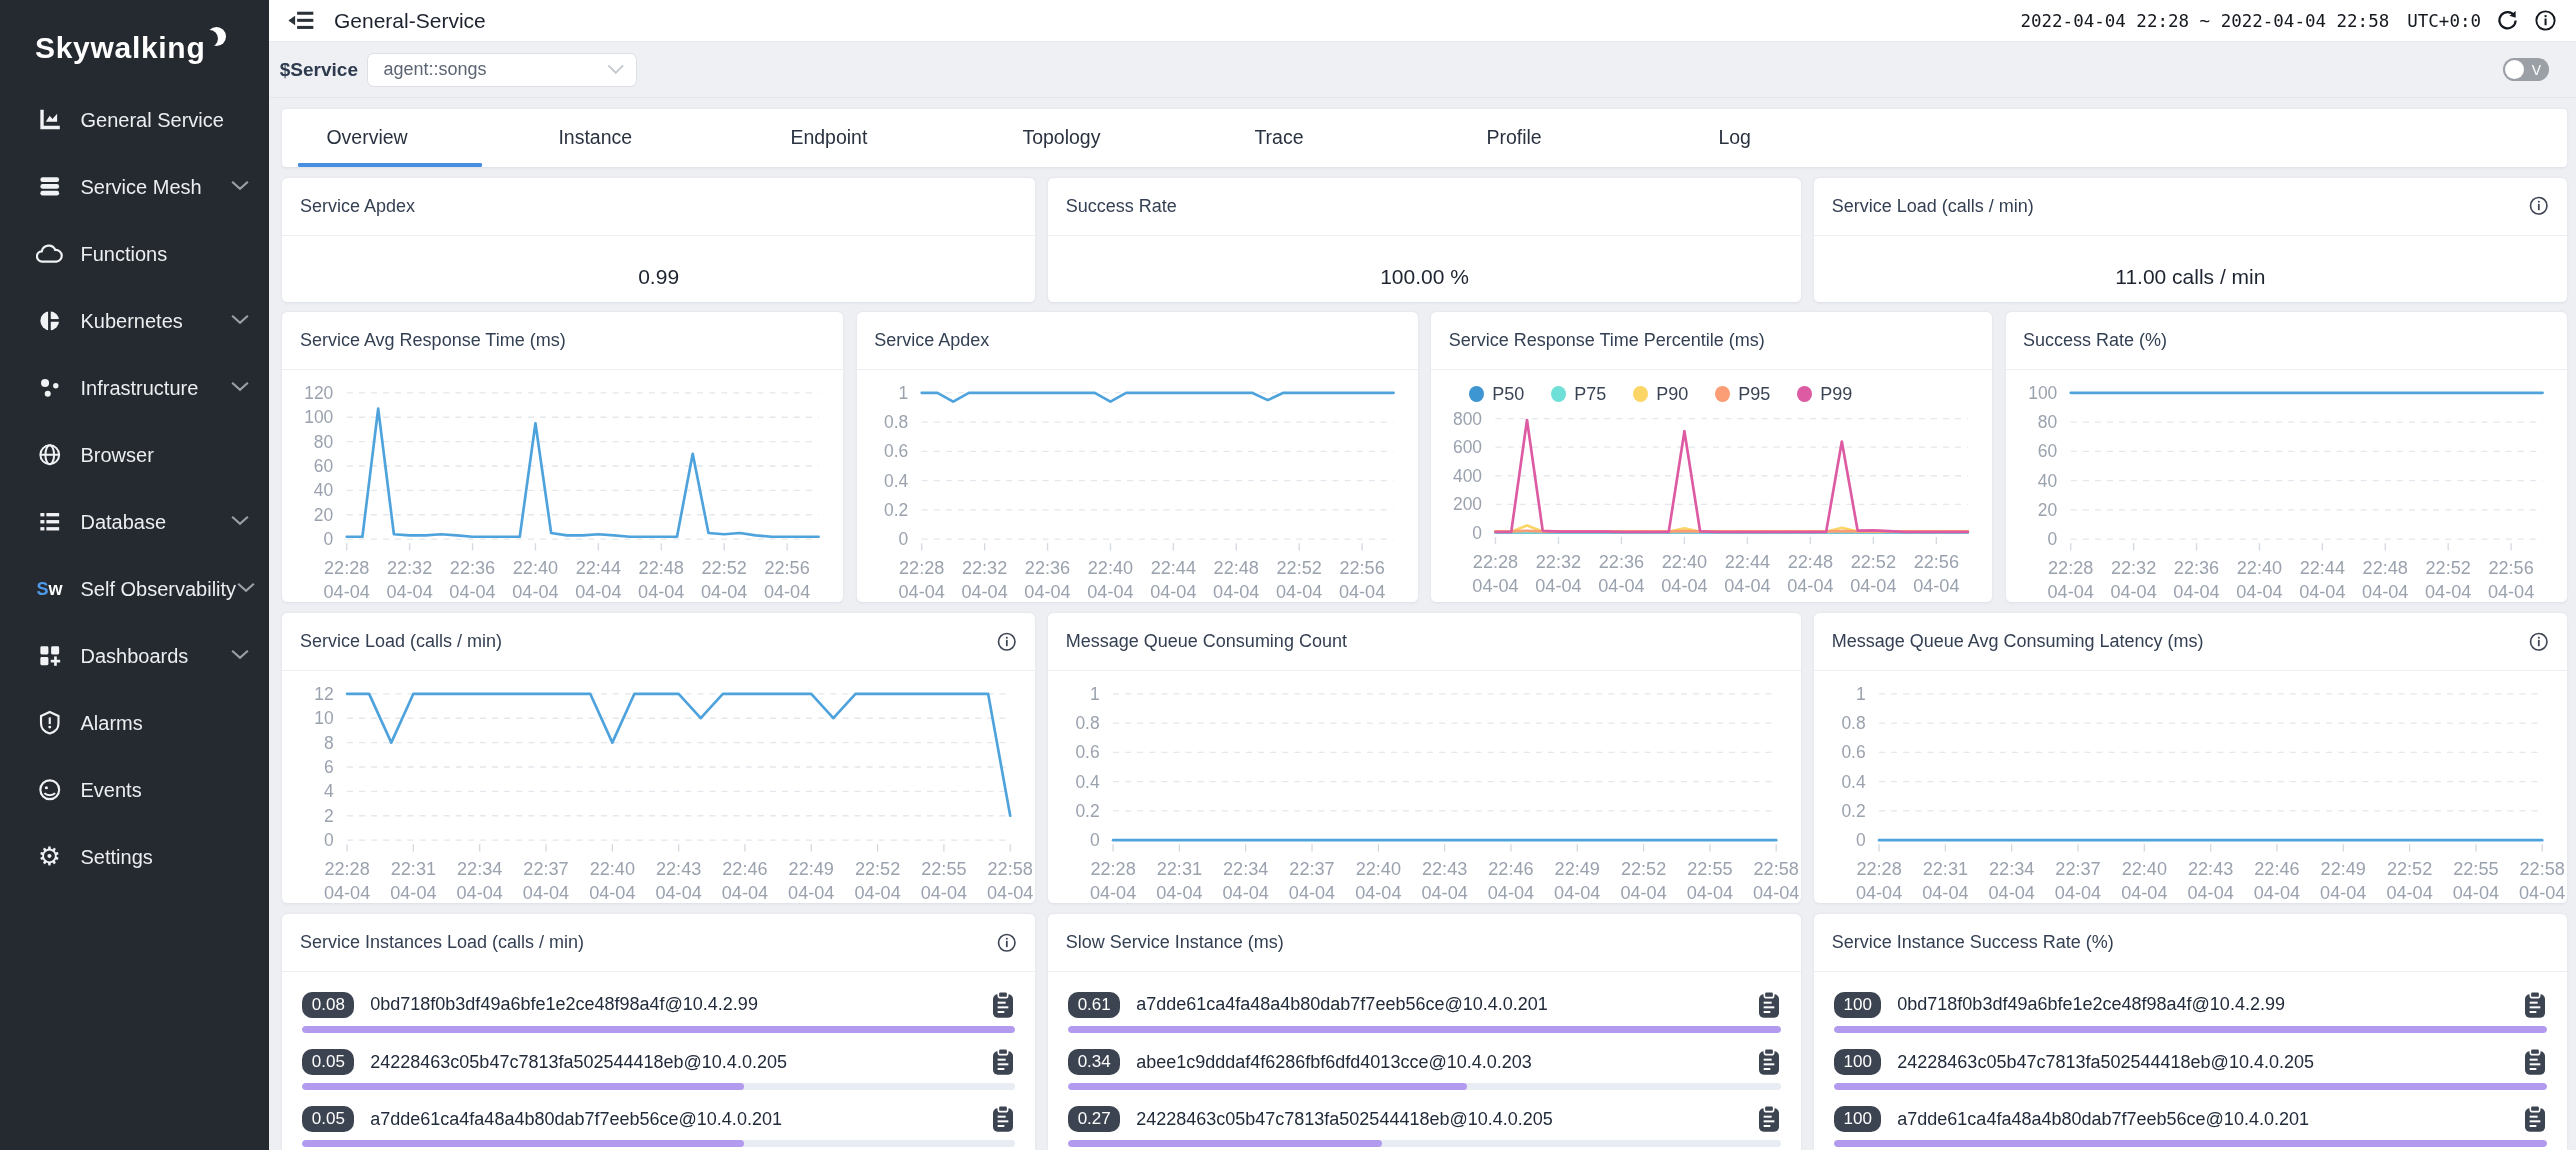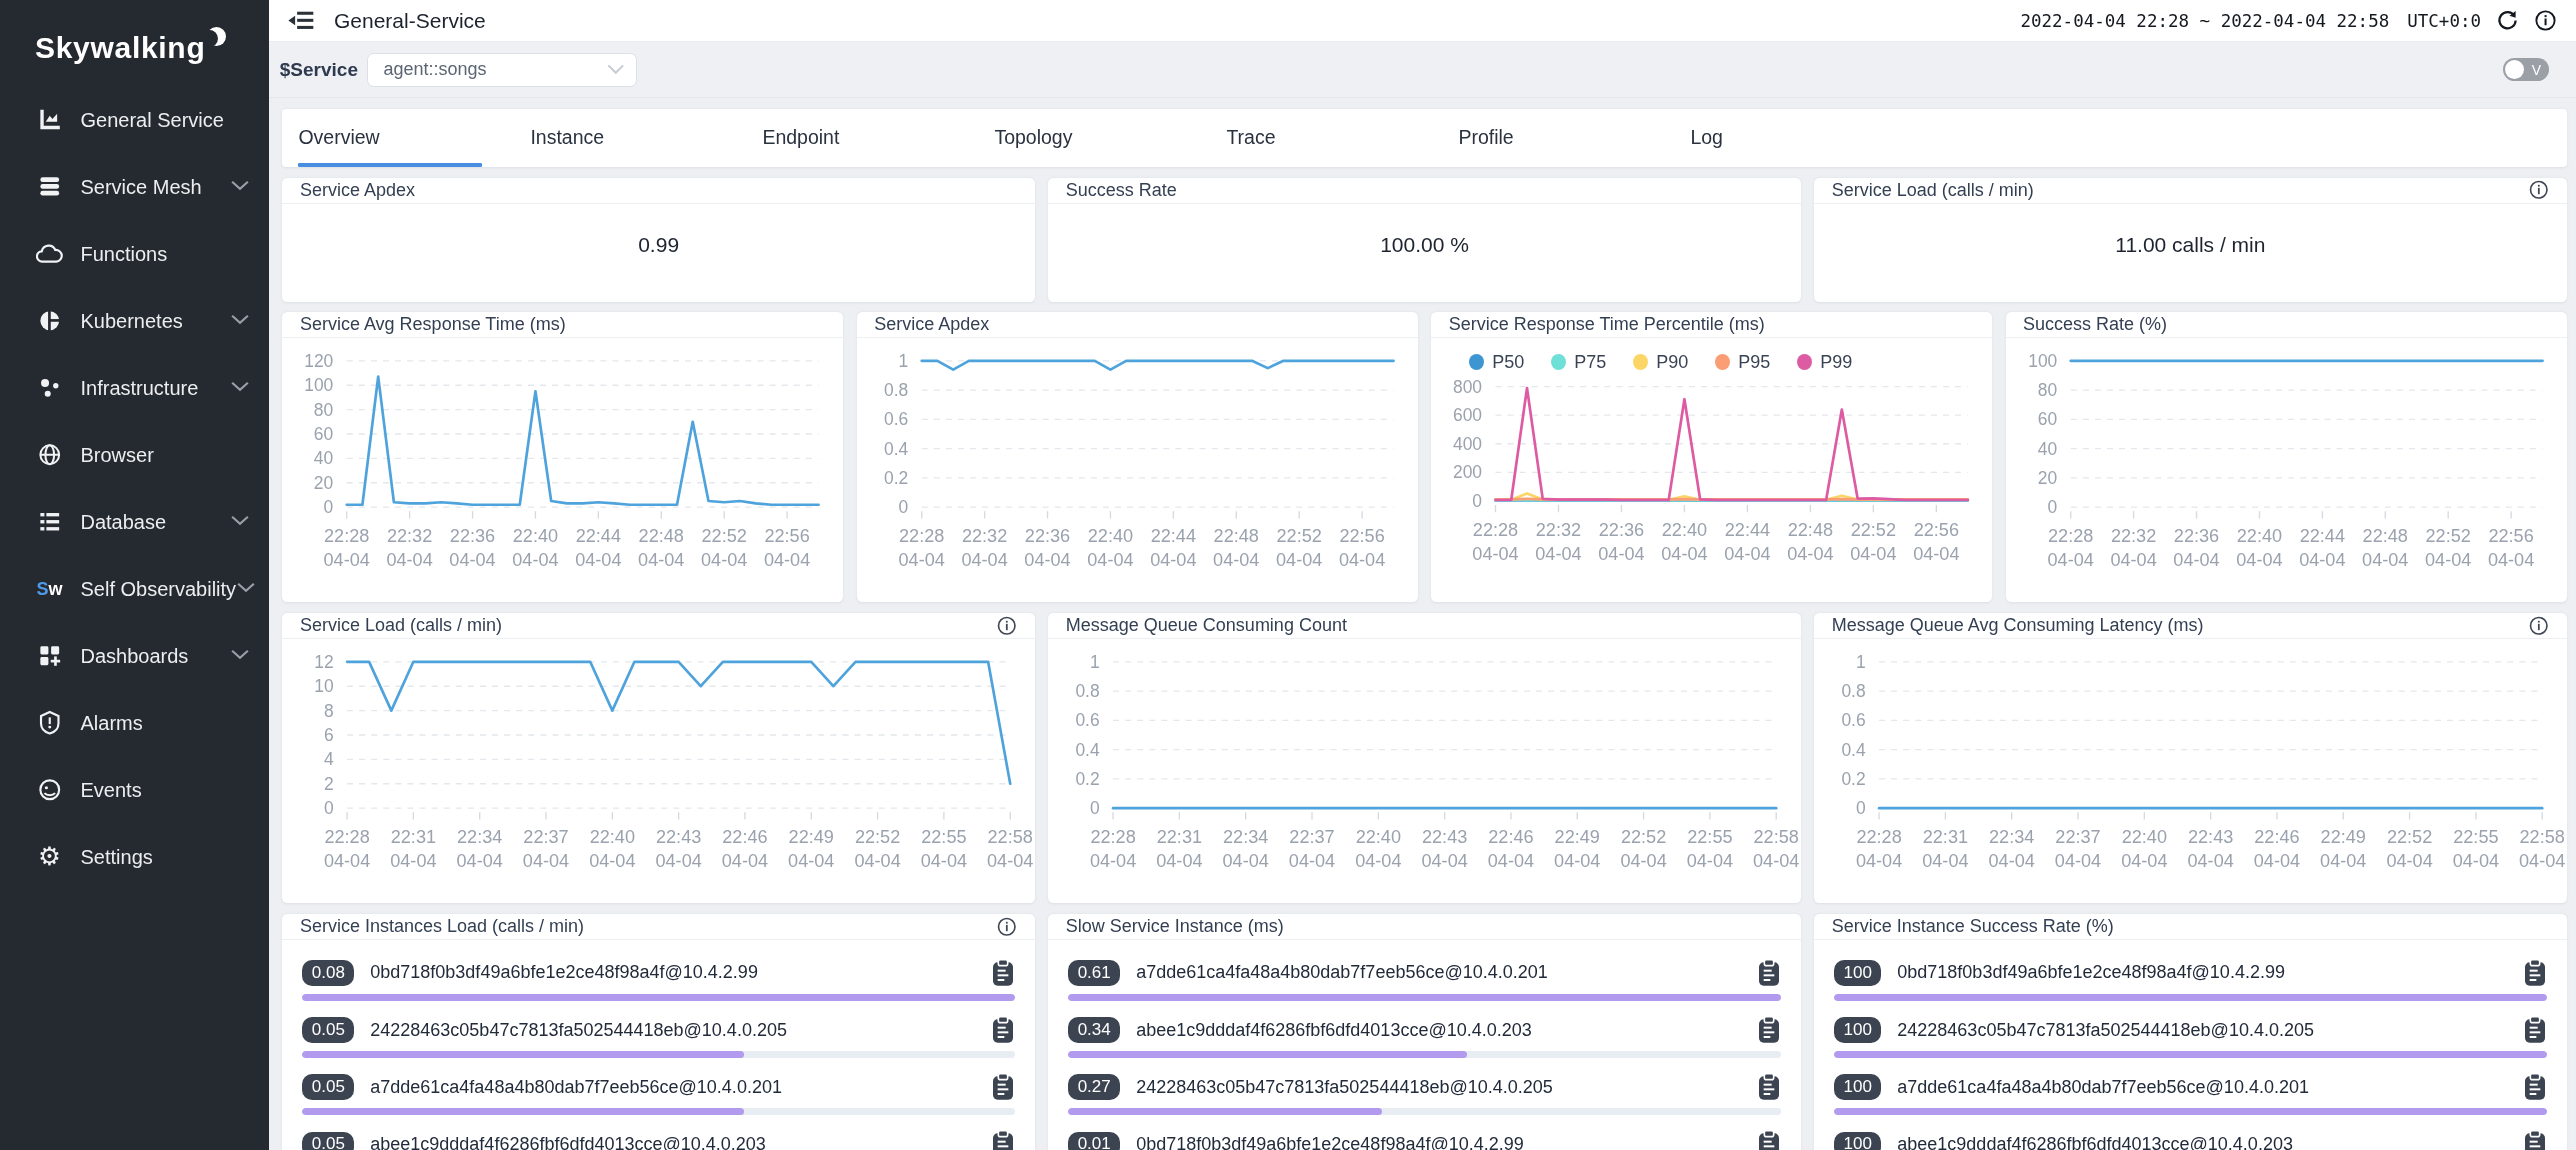--- a/index.html
+++ b/index.html
@@ -45,28 +45,28 @@
   .select-value { font-size:18px; color:#5c6573; }
   .toggle { width:46px; height:23px; border-radius:11.4px; background:#9b9fa6; position:relative;
     cursor:pointer; display:flex; align-items:center; }
   .toggle-knob { position:absolute; left:2px; top:2px; width:19px; height:19px; border-radius:50%; background:#fff; }
   .toggle-label { position:absolute; right:8px; color:#fff; font-size:14px; }
 
   .content { padding:10.8px 9.4px 0 13.4px; }
 
   .tabbar { background:#fff; border-radius:4px; box-shadow:0 0.7px 2.7px rgba(30,40,60,.08);
     display:flex; height:58px; margin-bottom:10.8px; }
-  .tab { width:232px; position:relative; display:flex; align-items:center; padding-left:16px;
+  .tab { width:232px; position:relative; display:flex; align-items:center; padding-left:44px;
     font-size:19.5px; color:#2a3240; cursor:pointer; }
   .tab.active::after { content:""; position:absolute; left:16px; right:32px; bottom:0;
     height:3.4px; background:#478ee0; border-radius:1.3px; }
 
   .row { display:flex; gap:13.4px; margin-bottom:10.8px; }
   .card { background:#fff; border-radius:5.4px; box-shadow:0 0.7px 2.7px rgba(30,40,60,.08); overflow:hidden; }
-  .card-head { height:26px; display:flex; align-items:center; justify-content:space-between;
+  .card-head { height:58px; display:flex; align-items:center; justify-content:space-between;
     padding:0 17.5px; border-bottom:0.7px solid #edeff2; }
   .card-title { font-size:18px; color:#333f52; }
 
   .metric-card { width:753px; height:124px; }
   .metric-value { height:82px; display:flex; align-items:center; justify-content:center;
     font-size:21px; color:#1d2430; }
 
   .chart-card-sm { width:561px; height:290px; }
   .chart-card-lg { width:753px; height:290px; }
   .legend { display:flex; align-items:flex-end; gap:27px; padding:13.4px 0 0 38px; }

